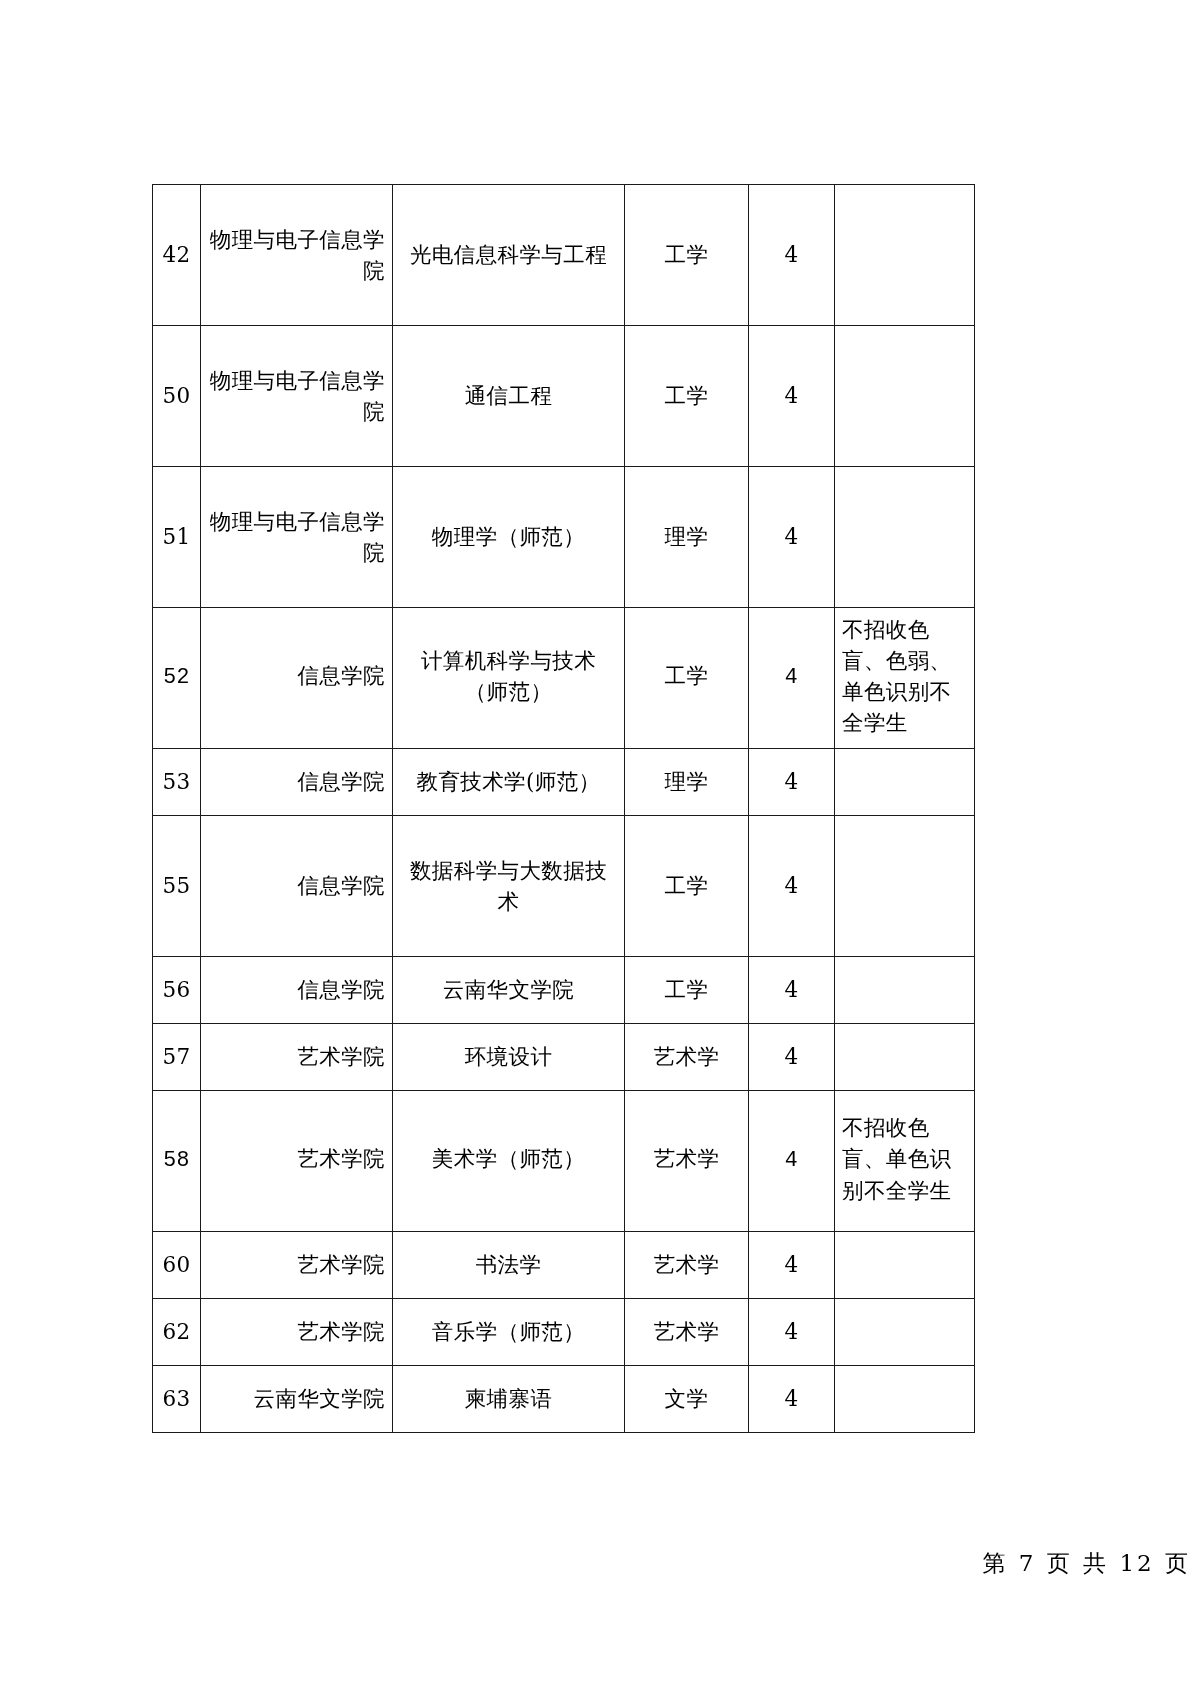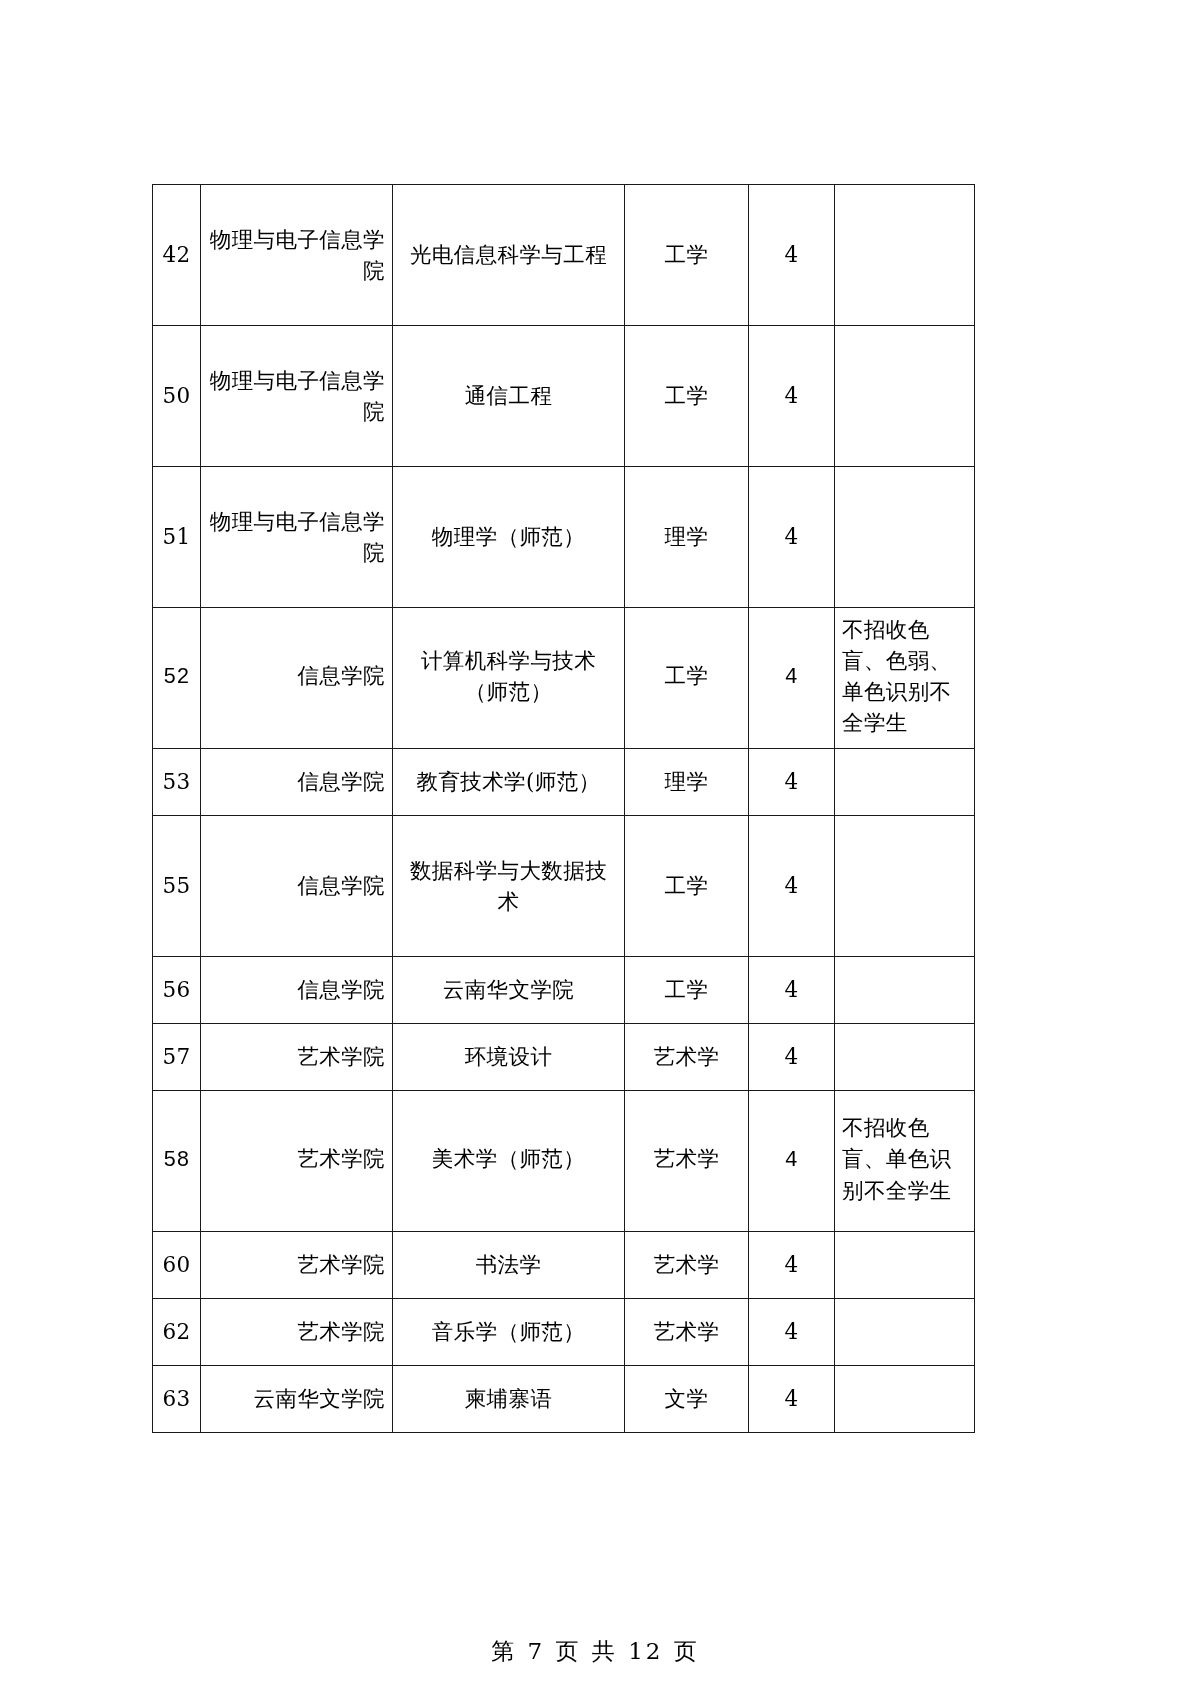--- a/index.html
+++ b/index.html
@@ -85,23 +85,23 @@
     letter-spacing: 0.2px;
   }
 
   tr.row-normal td { height: 54px; }
   tr.row-tall   td { height: 128px; }
   tr.row-xtall  td { height: 128px; font-family: Liberation Mono, monospace; }
 
   #footer {
     position: absolute;
     left: 0;
-    top: 1636px;
+    top: 1548px;
     width: 1191px;
-    text-align: center;
+    text-align: right;
     font-size: 23px;
     letter-spacing: 3px;
     font-family: "DejaVu Serif", "Liberation Serif", serif;
     color: #000000;
   }
 </style>
 </head>
 <body>
 
 <div id="page">

